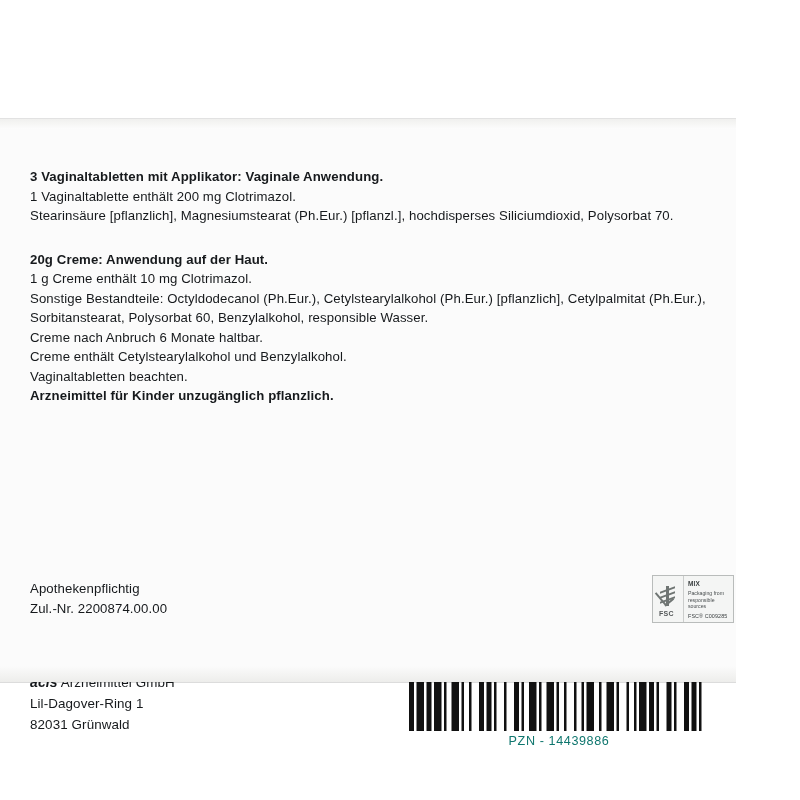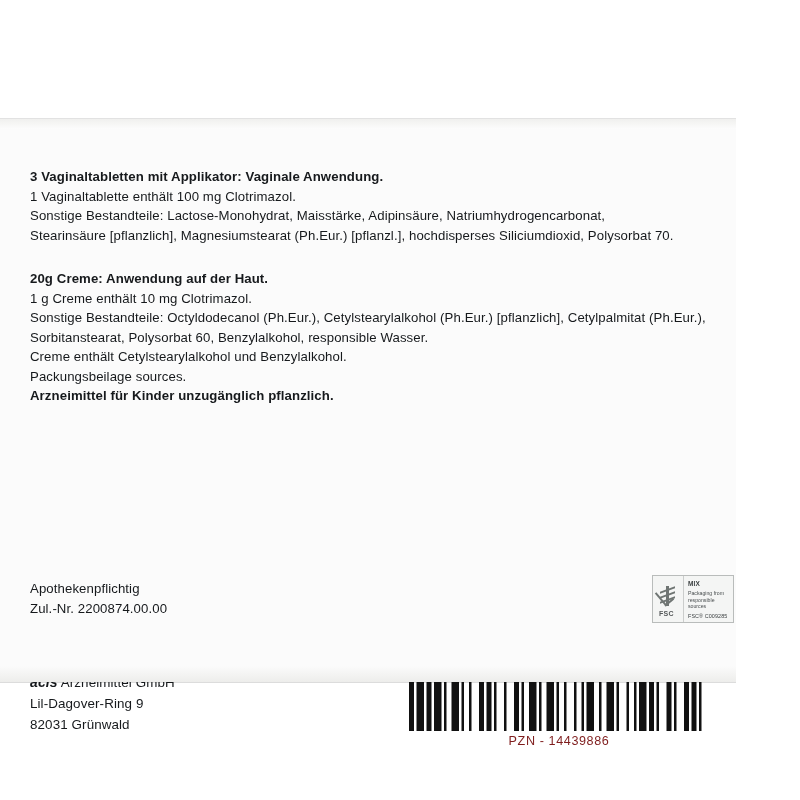--- a/index.html
+++ b/index.html
@@ -171,60 +171,60 @@
     text-align: center;
   }
   .barcode {
     height: 60px;
     width: 300px;
     display: block;
   }
   .pzn {
     margin-top: 3px;
     font-size: 12.6px;
-    color: #7f1d1d;
+    color: #0f766e;
     letter-spacing: 0.6px;
   }
 </style>
 </head>
 <body>
 
 <div class="package">
 
   <div class="content">
 
     <div class="block">
       <div class="line bold">3 Vaginaltabletten mit Applikator: Vaginale Anwendung.</div>
-      <div class="line">1 Vaginaltablette enthält 100 mg Clotrimazol.</div>
-      <div class="line">Sonstige Bestandteile: Lactose-Monohydrat, Maisstärke, Adipinsäure, Natriumhydrogencarbonat,</div>
+      <div class="line">1 Vaginaltablette enthält 200 mg Clotrimazol.</div>
       <div class="line">Stearinsäure [pflanzlich], Magnesiumstearat (Ph.Eur.) [pflanzl.], hochdisperses Siliciumdioxid, Polysorbat 70.</div>
     </div>
 
     <div class="spacer-sm"></div>
 
     <div class="block">
       <div class="line bold">20g Creme: Anwendung auf der Haut.</div>
       <div class="line">1 g Creme enthält 10 mg Clotrimazol.</div>
       <div class="line">Sonstige Bestandteile: Octyldodecanol (Ph.Eur.), Cetylstearylalkohol (Ph.Eur.) [pflanzlich], Cetylpalmitat (Ph.Eur.),</div>
       <div class="line">Sorbitanstearat, Polysorbat 60, Benzylalkohol, responsible Wasser.</div>
+      <div class="line">Creme nach Anbruch 6 Monate haltbar.</div>
       <div class="line">Creme enthält Cetylstearylalkohol und Benzylalkohol.</div>
-      <div class="line">Packungsbeilage sources.</div>
+      <div class="line">Vaginaltabletten beachten.</div>
       <div class="line bold">Arzneimittel für Kinder unzugänglich pflanzlich.</div>
     </div>
 
   </div>
 
   <div class="legal">
     <div class="line">Apothekenpflichtig</div>
     <div class="line">Zul.-Nr. 2200874.00.00</div>
   </div>
 
   <div class="company">
     <div class="line"><span class="company-name">acis</span><span> Arzneimittel GmbH</span></div>
-    <div class="line">Lil-Dagover-Ring 9</div>
+    <div class="line">Lil-Dagover-Ring 1</div>
     <div class="line">82031 Grünwald</div>
   </div>
 
   <div class="fsc">
     <div class="fsc-left">
       <div class="fsc-tree">
         <div class="trunk"></div>
         <div class="b1"></div>
         <div class="b2"></div>
         <div class="b3"></div>

